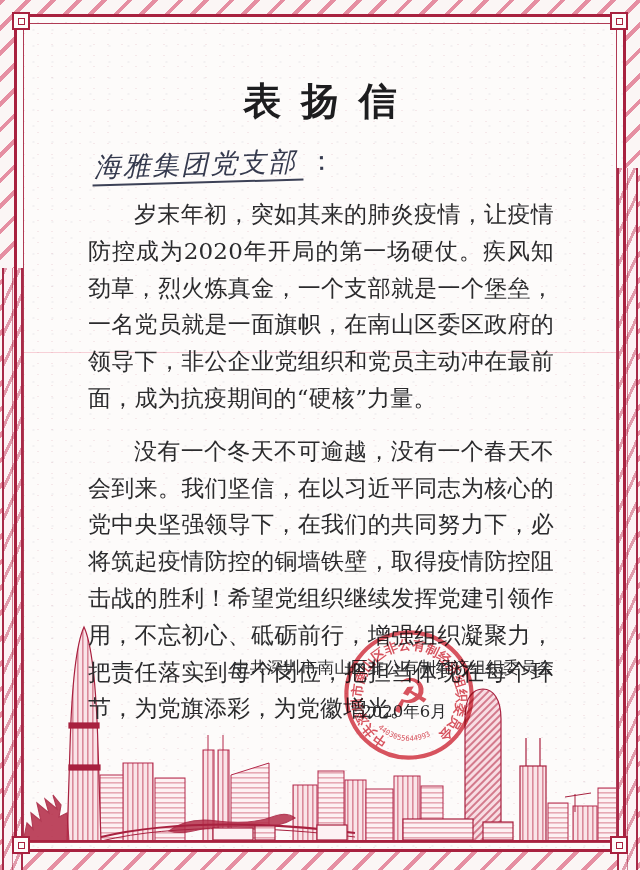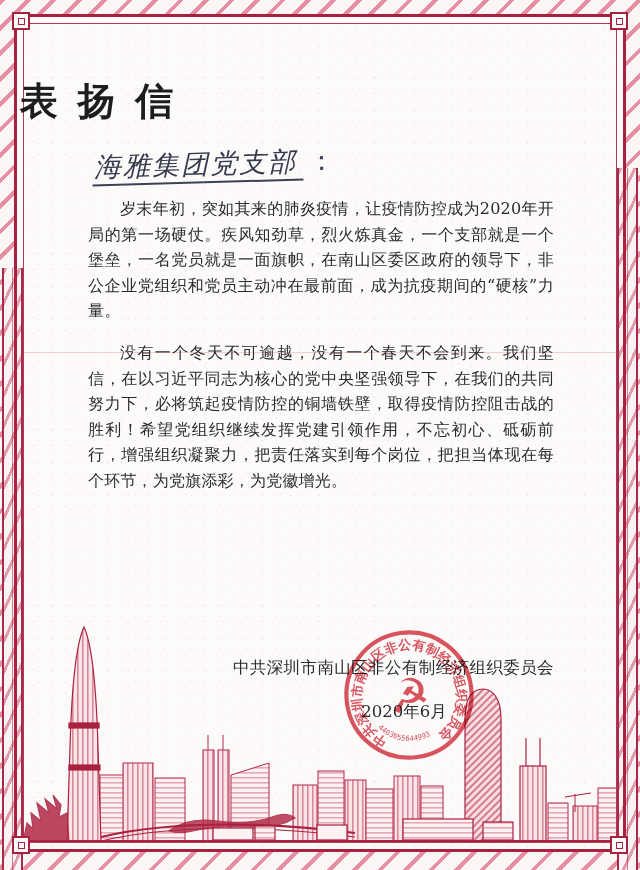--- a/index.html
+++ b/index.html
@@ -43,30 +43,30 @@
       rgba(198,70,100,.5) 0 3px, rgba(198,70,100,0) 3px 13px);}
   .edge-tower::before{content:"";position:absolute;left:46%;top:0;bottom:0;
     width:1px;background:rgba(168,33,63,.55);}
   .et-left{left:2px;top:268px;bottom:0;}
   .et-right{right:2px;top:168px;bottom:0;}
 
   
   .skyline{position:absolute;left:17px;bottom:18px;width:606px;height:235px;}
 
   
-  .title{position:absolute;left:0;right:0;top:76px;
+  .title{position:absolute;left:0;right:0;top:76px;text-align:center;
     font-size:38px;font-weight:bold;color:#1d1d1f;
     letter-spacing:.52em;text-indent:.52em;}
   .salutation{position:absolute;left:92px;top:146px;color:#353a4e;
     font-size:27px;transform:rotate(-1.6deg);white-space:nowrap;}
   .salutation .name{border-bottom:2px solid #3c4156;padding:0 6px 2px 2px;
     font-style:italic;letter-spacing:2px;}
   .salutation .colon{margin-left:5px;}
   .body-text{position:absolute;left:88px;top:196px;width:466px;color:#2b2b2d;}
-  .body-text p{margin:0 0 16px 0;font-size:16px;line-height:1.6;
+  .body-text p{margin:0 0 16px 0;font-size:23px;line-height:1.6;
     text-indent:2em;text-align:justify;letter-spacing:.2px;}
   .sig-wrap{position:absolute;left:88px;top:657px;width:466px;color:#2b2b2d;}
   .sig-org{text-align:right;font-size:16.5px;letter-spacing:.4px;}
   .sig-date{width:300px;margin-left:auto;text-align:center;font-size:16.5px;
     margin-top:22px;}
 
   
   .seal{position:absolute;left:336px;top:622px;width:146px;height:146px;
     mix-blend-mode:multiply;opacity:.9;transform:rotate(-8deg);}
 </style>

